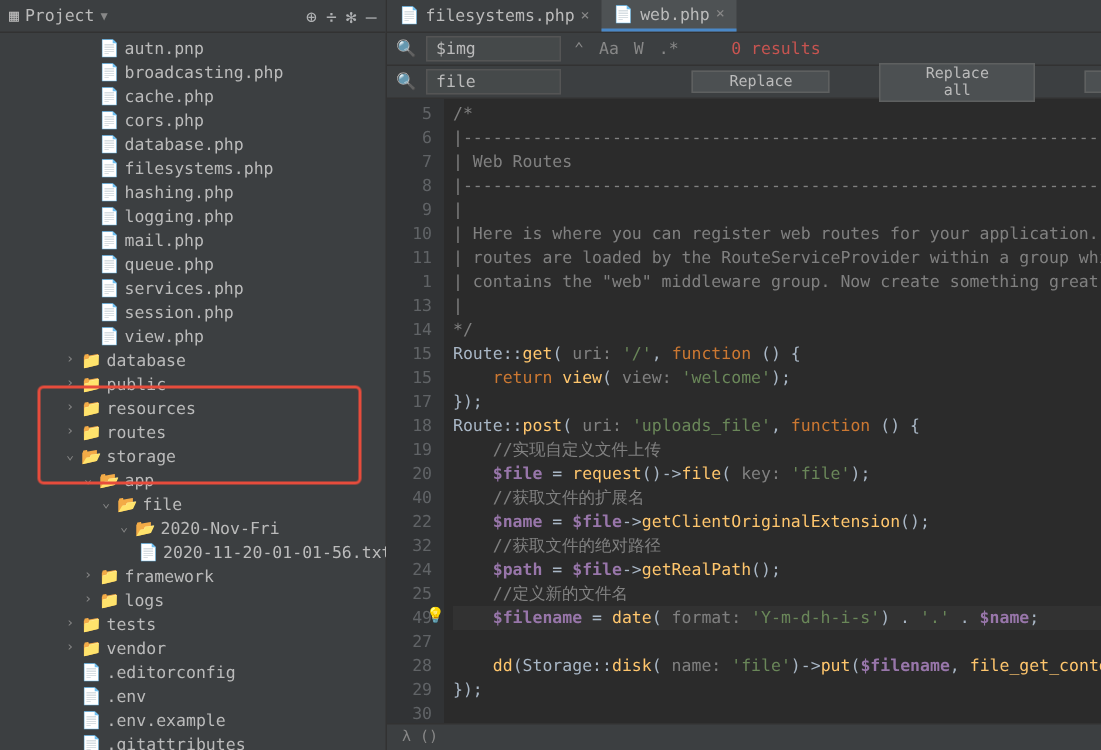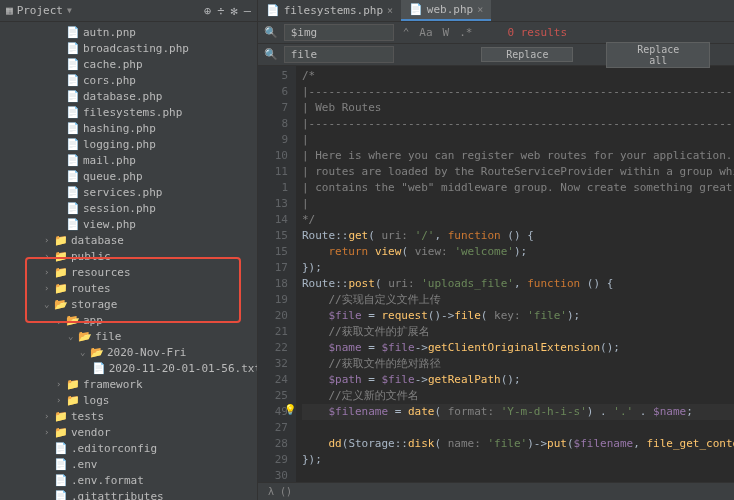--- a/index.html
+++ b/index.html
@@ -104,21 +104,21 @@
   background: #3c3f41;
   border-bottom: 1px solid #323232;
   font-size: 11px;
 }
 .search-input {
   background: #45494a;
   border: 1px solid #555;
   color: #bbbbbb;
   padding: 1px 6px;
   font-size: 11px;
-  width: 110px;
+  width: 90px;
   font-family: inherit;
 }
 .search-opts { display: flex; gap: 4px; color: #888; }
 .search-opts span { padding: 0 3px; cursor: pointer; }
 .results { color: #c75450; margin-left: 6px; padding-left: 20px; }
 .replace-bar {
   height: 22px;
   display: flex;
   align-items: center;
   padding: 0 6px;
@@ -160,21 +160,21 @@
   white-space: pre;
   color: #a9b7c6;
   overflow: auto;
 }
 .code div { height: 16px; }
 .c-comment { color: #808080; }
 .c-keyword { color: #cc7832; }
 .c-string { color: #6a8759; }
 .c-func { color: #ffc66d; }
 .c-class { color: #a9b7c6; }
-.c-var { color: #9876aa; }
+.c-var { color: #9876aa; font-weight: bold; }
 .c-param { color: #808080; }
 .c-op { color: #a9b7c6; }
 .caret-line { background: #323232; }
 .bulb { position: absolute; left: 26px; color: #ffc66d; font-size: 10px; }
 .breadcrumb {
   height: 18px;
   background: #3c3f41;
   border-top: 1px solid #323232;
   display: flex;
   align-items: center;
@@ -337,21 +337,21 @@
         <span>.editorconfig</span>
       </div>
       <div class="tree-item indent-2">
         <span class="chev"></span>
         <span class="icon file-txt">📄</span>
         <span>.env</span>
       </div>
       <div class="tree-item indent-2">
         <span class="chev"></span>
         <span class="icon file-txt">📄</span>
-        <span>.env.format</span>
+        <span>.env.example</span>
       </div>
       <div class="tree-item indent-2">
         <span class="chev"></span>
         <span class="icon file-txt">📄</span>
         <span>.gitattributes</span>
       </div>
     </div>
 </div>
 
 <div class="highlight-box" style="left:25px;top:257px;width:216px;height:66px"></div>
@@ -400,21 +400,21 @@
         <div>11</div>
         <div>1</div>
         <div>13</div>
         <div>14</div>
         <div>15</div>
         <div>15</div>
         <div>17</div>
         <div>18</div>
         <div>19</div>
         <div>20</div>
-        <div>21</div>
+        <div>40</div>
         <div>22</div>
         <div>32</div>
         <div>24</div>
         <div>25</div>
         <div>49</div>
         <div>27</div>
         <div>28</div>
         <div>29</div>
         <div>30</div>
       </div>

